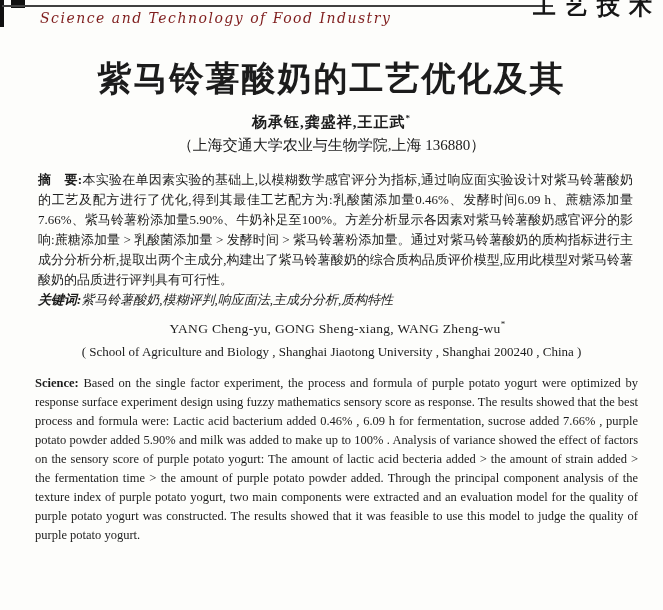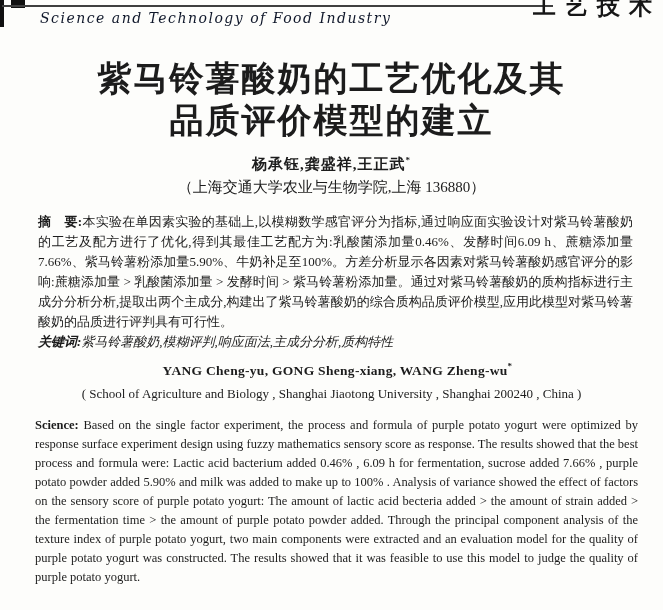--- a/index.html
+++ b/index.html
@@ -11,60 +11,59 @@
     overflow:hidden;
     color:#1c1c1c;
     font-family:"Liberation Serif","DejaVu Serif",serif;
   }
   
   .spine-bar{position:absolute;left:0;top:0;width:4px;height:27px;background:#101010;}
   .corner-square{position:absolute;left:11px;top:0;width:14px;height:8px;background:#101010;}
   .header-rule{position:absolute;left:2px;top:5px;width:551px;height:2px;background:#3f3f3f;}
   .journal-name{
     position:absolute;left:40px;top:10px;
-    font-style:italic;font-size:14px;letter-spacing:1.5px;color:#0f172a;
+    font-style:italic;font-size:14px;letter-spacing:1.5px;color:#7f1d1d;
     font-family:"DejaVu Serif","Liberation Serif",serif;
   }
   .section-label{
     position:absolute;right:2px;top:-9px;
     font-size:23px;font-weight:700;letter-spacing:9px;color:#161616;
     font-family:"Liberation Serif",serif;
     white-space:nowrap;
   }
   
   .title-cn{margin:58px 0 0;text-align:center;font-size:34px;font-weight:700;line-height:42px;letter-spacing:2px;}
   .authors-cn{text-align:center;margin-top:13px;font-size:15px;font-weight:700;letter-spacing:1px;}
   .affiliation-cn{text-align:center;margin-top:4px;font-size:15px;}
   .abstract-cn{margin:15px 30px 0 38px;font-size:13px;line-height:20px;text-align:justify;}
   .keywords-cn{margin:0 30px 0 38px;font-size:13px;line-height:20px;text-align:justify;font-style:italic;}
   .label-b{font-weight:700;}
   
   .title-en{margin-top:25px;text-align:center;font-size:20px;font-weight:700;line-height:29px;letter-spacing:.4px;}
-  .authors-en{text-align:center;margin-top:9px;font-size:13.5px;font-weight:700;letter-spacing:.3px;margin-left:12px;}
+  .authors-en{text-align:center;margin-top:9px;font-size:13.5px;font-weight:400;letter-spacing:.3px;margin-left:12px;}
   .affiliation-en{text-align:center;margin-top:7px;font-size:13px;}
   .abstract-en{margin:14px 25px 0 35px;font-size:12.5px;line-height:19px;text-align:justify;}
   sup{font-size:9px;}
   p{margin:0;}
 </style>
 </head>
 <body>
 
 <div class="page">
 
   <header>
     <div class="spine-bar"></div>
     <div class="corner-square"></div>
     <div class="header-rule"></div>
     <div class="journal-name">Science and Technology of Food Industry</div>
     <div class="section-label">工艺技术</div>
   </header>
 
   <h1 class="title-cn">
     <div>紫马铃薯酸奶的工艺优化及其</div>
-    <div>品质评价模型的建立</div>
   </h1>
 
   <div class="authors-cn">
     <span>杨承钰,龚盛祥,王正武</span><sup>*</sup>
   </div>
 
   <div class="affiliation-cn">（上海交通大学农业与生物学院,上海 136880）</div>
 
   <p class="abstract-cn">
     <span class="label-b">摘　要:</span><span>本实验在单因素实验的基础上,以模糊数学感官评分为指标,通过响应面实验设计对紫马铃薯酸奶的工艺及配方进行了优化,得到其最佳工艺配方为:乳酸菌添加量0.46%、发酵时间6.09 h、蔗糖添加量7.66%、紫马铃薯粉添加量5.90%、牛奶补足至100%。方差分析显示各因素对紫马铃薯酸奶感官评分的影响:蔗糖添加量 &gt; 乳酸菌添加量 &gt; 发酵时间 &gt; 紫马铃薯粉添加量。通过对紫马铃薯酸奶的质构指标进行主成分分析分析,提取出两个主成分,构建出了紫马铃薯酸奶的综合质构品质评价模型,应用此模型对紫马铃薯酸奶的品质进行评判具有可行性。</span>

